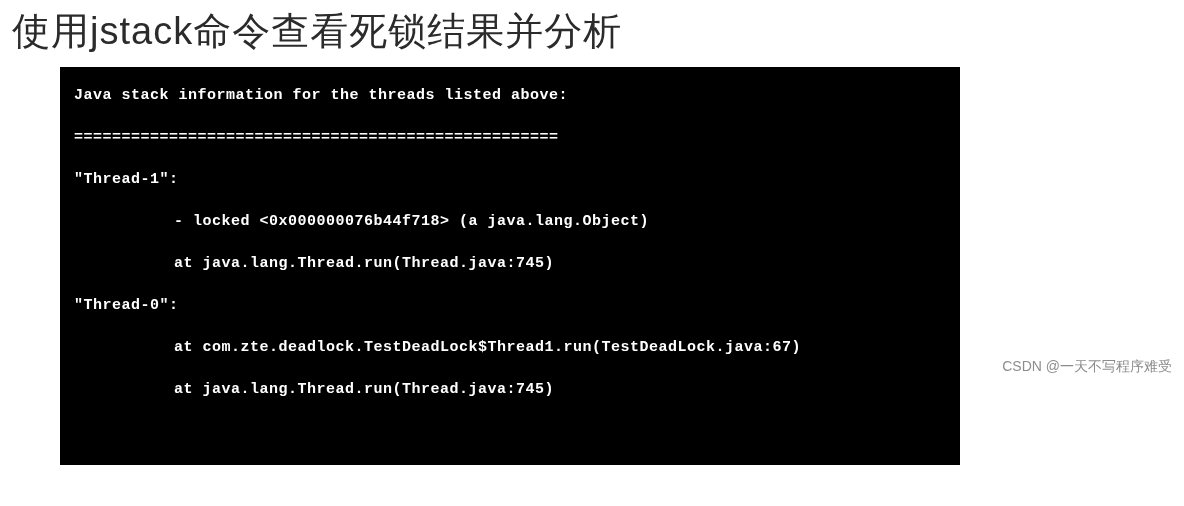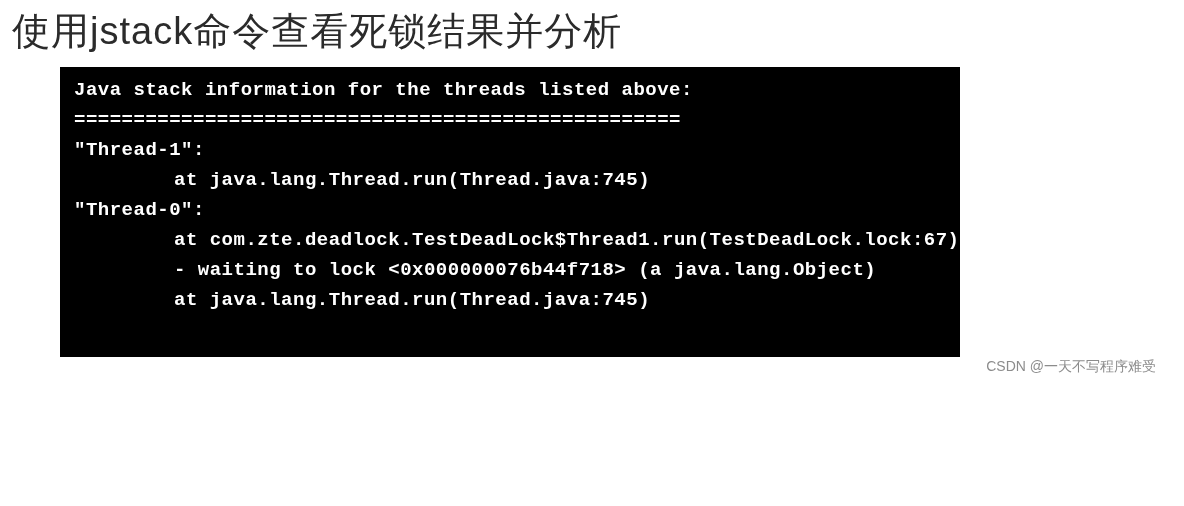--- a/index.html
+++ b/index.html
@@ -24,46 +24,46 @@
   }
   .terminal-wrap {
     padding: 0 0 0 60px;
   }
   .terminal {
     width: 900px;
     background: #000000;
     color: #ffffff;
     font-family: "Consolas", "Courier New", monospace;
     font-weight: 700;
-    font-size: 19px;
-    line-height: 30px;
+    font-size: 15px;
+    line-height: 42px;
     padding: 8px 10px 12px 14px;
     white-space: pre;
     letter-spacing: 0.5px;
   }
   .ind1 { padding-left: 100px; display: block; }
   .watermark {
     position: absolute;
-    right: 28px;
+    right: 12px;
     bottom: 6px;
     font-size: 14px;
     color: rgba(120,120,120,0.85);
     font-family: "Microsoft YaHei", Arial, sans-serif;
   }
 </style>
 </head>
 <body>
 
 <div class="page">
 
   <div class="title">使用jstack命令查看死锁结果并分析</div>
 
   <div class="terminal-wrap">
     <div class="terminal"><span>Java stack information for the threads listed above:</span>
 <span>===================================================</span>
 <span>"Thread-1":</span>
-<span class="ind1">at java.lang.Thread.run(Thread.java:745)</span><span>"Thread-0":</span>
-<span class="ind1">at com.zte.deadlock.TestDeadLock$Thread1.run(TestDeadLock.lock:67)</span><span class="ind1">- waiting to lock &lt;0x000000076b44f718&gt; (a java.lang.Object)</span><span class="ind1">at java.lang.Thread.run(Thread.java:745)</span><span> </span>
+<span class="ind1">- locked &lt;0x000000076b44f718&gt; (a java.lang.Object)</span><span class="ind1">at java.lang.Thread.run(Thread.java:745)</span><span>"Thread-0":</span>
+<span class="ind1">at com.zte.deadlock.TestDeadLock$Thread1.run(TestDeadLock.java:67)</span><span class="ind1">at java.lang.Thread.run(Thread.java:745)</span><span> </span>
 </div>
   </div>
 
   <div class="watermark">CSDN @一天不写程序难受</div>
 </div>
 
 </body></html>

